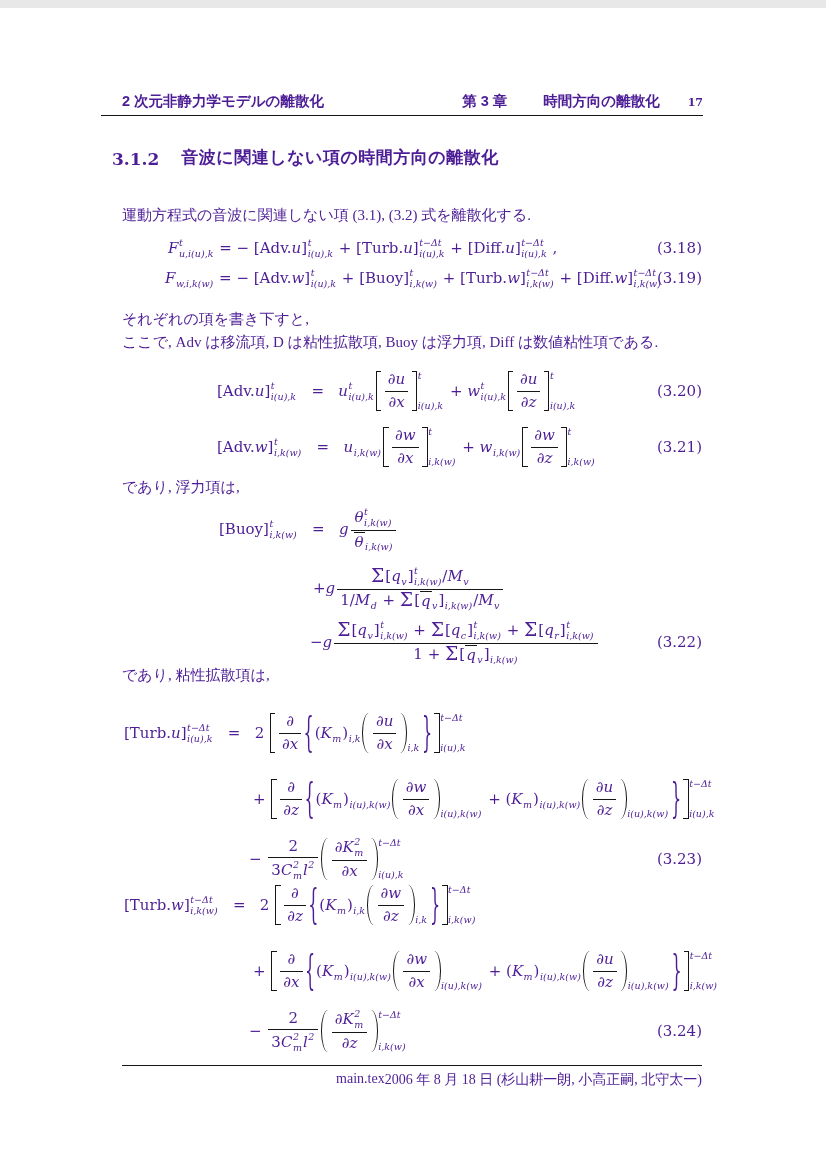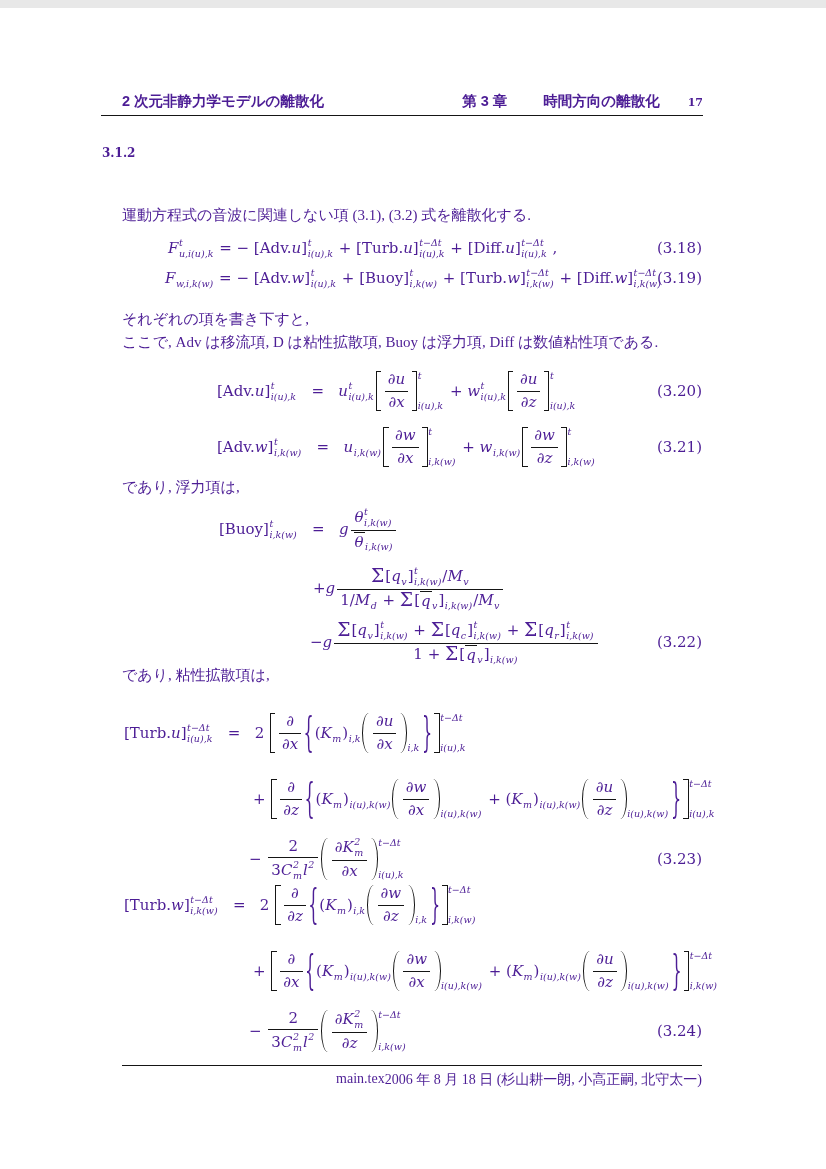--- a/index.html
+++ b/index.html
@@ -9,21 +9,21 @@
   
   .hdr{position:absolute;left:101px;top:84px;width:602px;display:flex;align-items:baseline;
        font-family:"Liberation Sans",sans-serif;font-weight:bold;font-size:14.5px;}
   .h-left{margin-left:21px;}
   .h-chap{margin-left:auto;}
   .h-title{margin-left:36px;}
   .h-num{margin-left:28px;font-family:"DejaVu Serif",serif;font-size:11px;}
   .hrule{position:absolute;left:101px;top:107px;width:602px;border-top:1.5px solid #151515;}
 
   
-  .section{position:absolute;left:102px;top:138px;font-weight:bold;font-size:12px;display:flex;align-items:flex-end;}
+  .section{position:absolute;left:112px;top:138px;font-weight:bold;font-size:17px;display:flex;align-items:flex-end;}
   .sec-num{font-family:"DejaVu Serif",serif;}
   .sec-title{font-family:"Liberation Sans",sans-serif;margin-left:22px;letter-spacing:0.5px;}
 
   
   .para{position:absolute;left:122px;width:582px;font-size:15px;line-height:23px;}
   #p1{top:196px;}
   #p2{top:300px;}
   #p3{top:468px;}
   #p4{top:656px;}
 
@@ -89,20 +89,21 @@
   <div class="hdr">
     <span class="h-left">2 次元非静力学モデルの離散化</span>
     <span class="h-chap">第 3 章</span>
     <span class="h-title">時間方向の離散化</span>
     <span class="h-num">17</span>
   </div>
   <div class="hrule"></div>
 
   <div class="section">
     <span class="sec-num">3.1.2</span>
+    <span class="sec-title">音波に関連しない項の時間方向の離散化</span>
   </div>
 
   <div class="para" id="p1">運動方程式の音波に関連しない項 (3.1), (3.2) 式を離散化する.</div>
 
   <div class="eq" id="eqA">
       <div class="eqline">
         <span class="mi">F</span>
         <span class="ss"><span class="ssp">t</span><span class="ssb">u,i(u),k</span></span>
         <span class="mu"> = − [</span>
         <span class="mu">Adv.</span>

